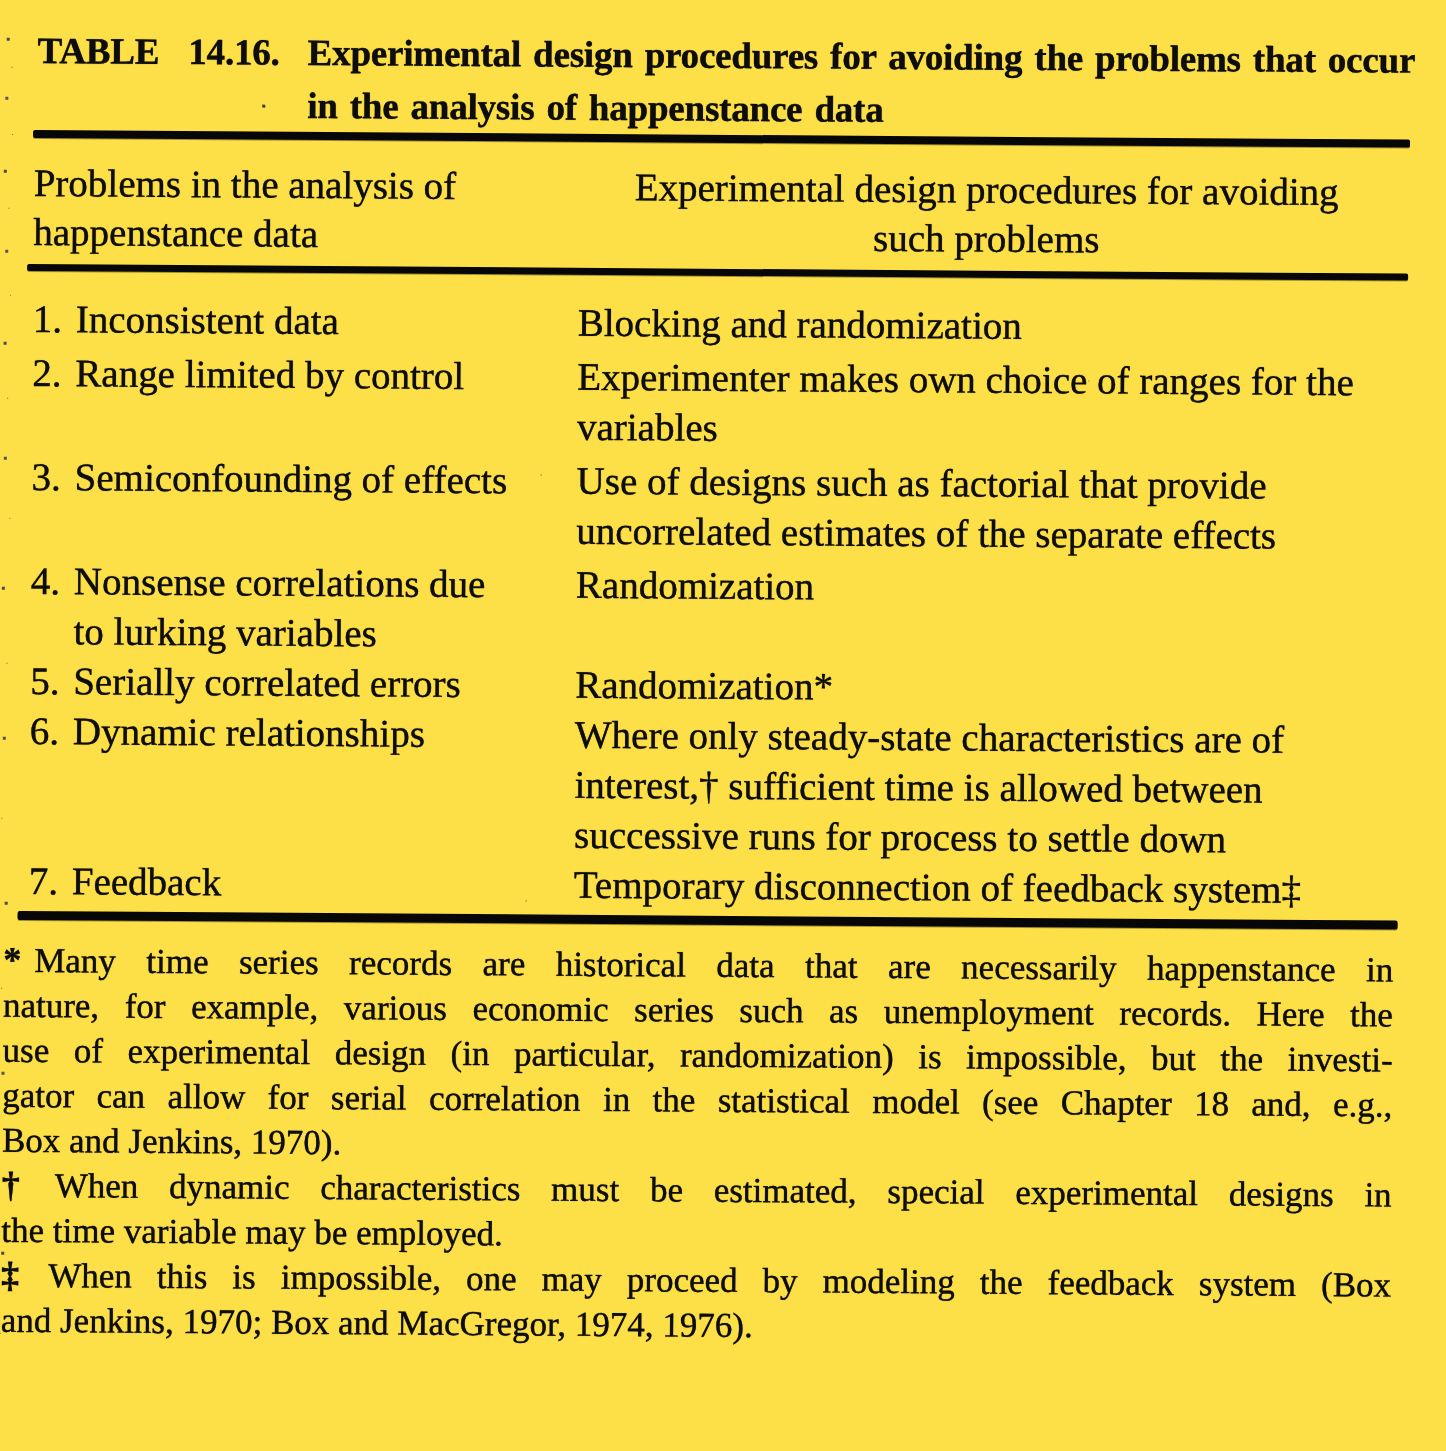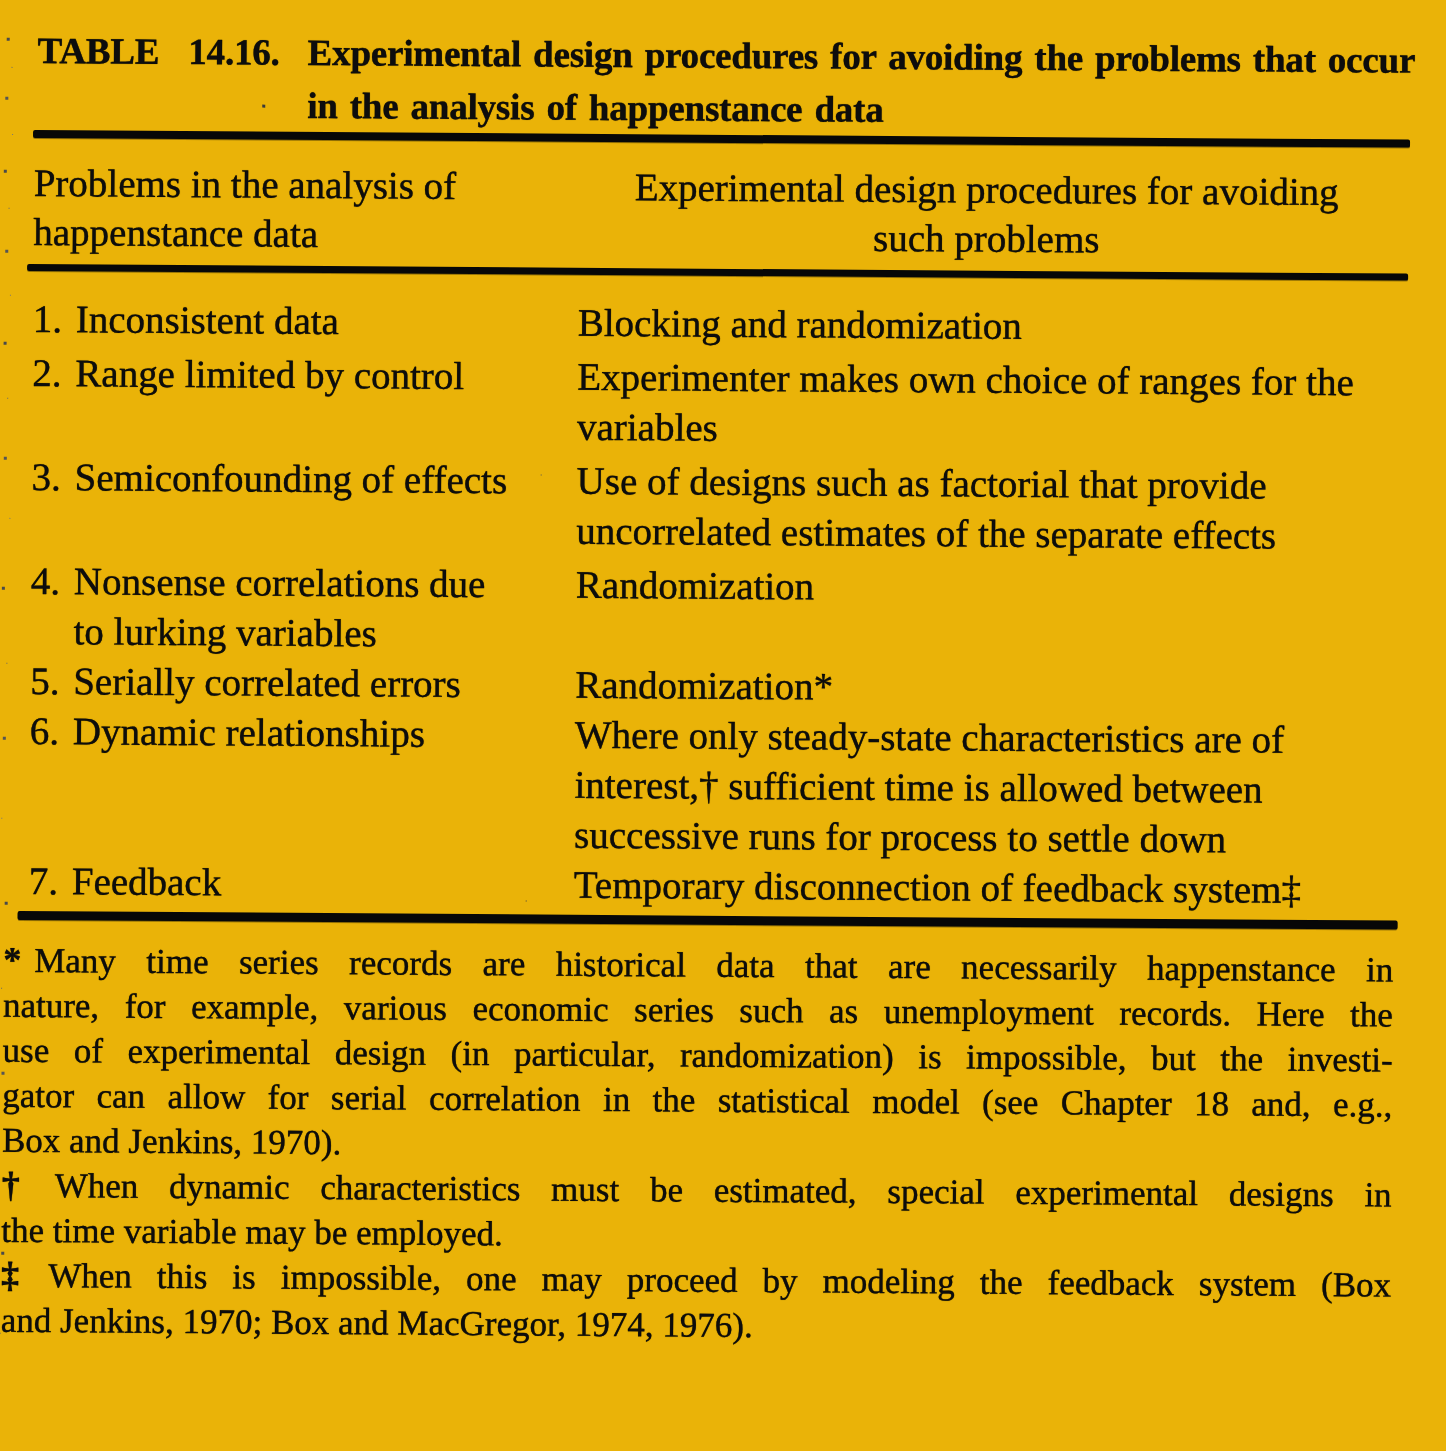--- a/index.html
+++ b/index.html
@@ -1,20 +1,20 @@
 <!DOCTYPE html>
 <html><head>
 <meta charset="utf-8">
 <style>
   html, body { margin: 0; padding: 0; background: #ffffff; }
   .page {
     position: relative;
     width: 1446px;
     height: 1451px;
-    background: #eab308;
+    background: #fde047;
     overflow: hidden;
     font-family: "Liberation Serif", "DejaVu Serif", serif;
     color: #0d0d0d;
   }
   .tilt {
     position: absolute;
     inset: 0;
     transform: rotate(0.4deg);
     transform-origin: 30px 0;
   }

